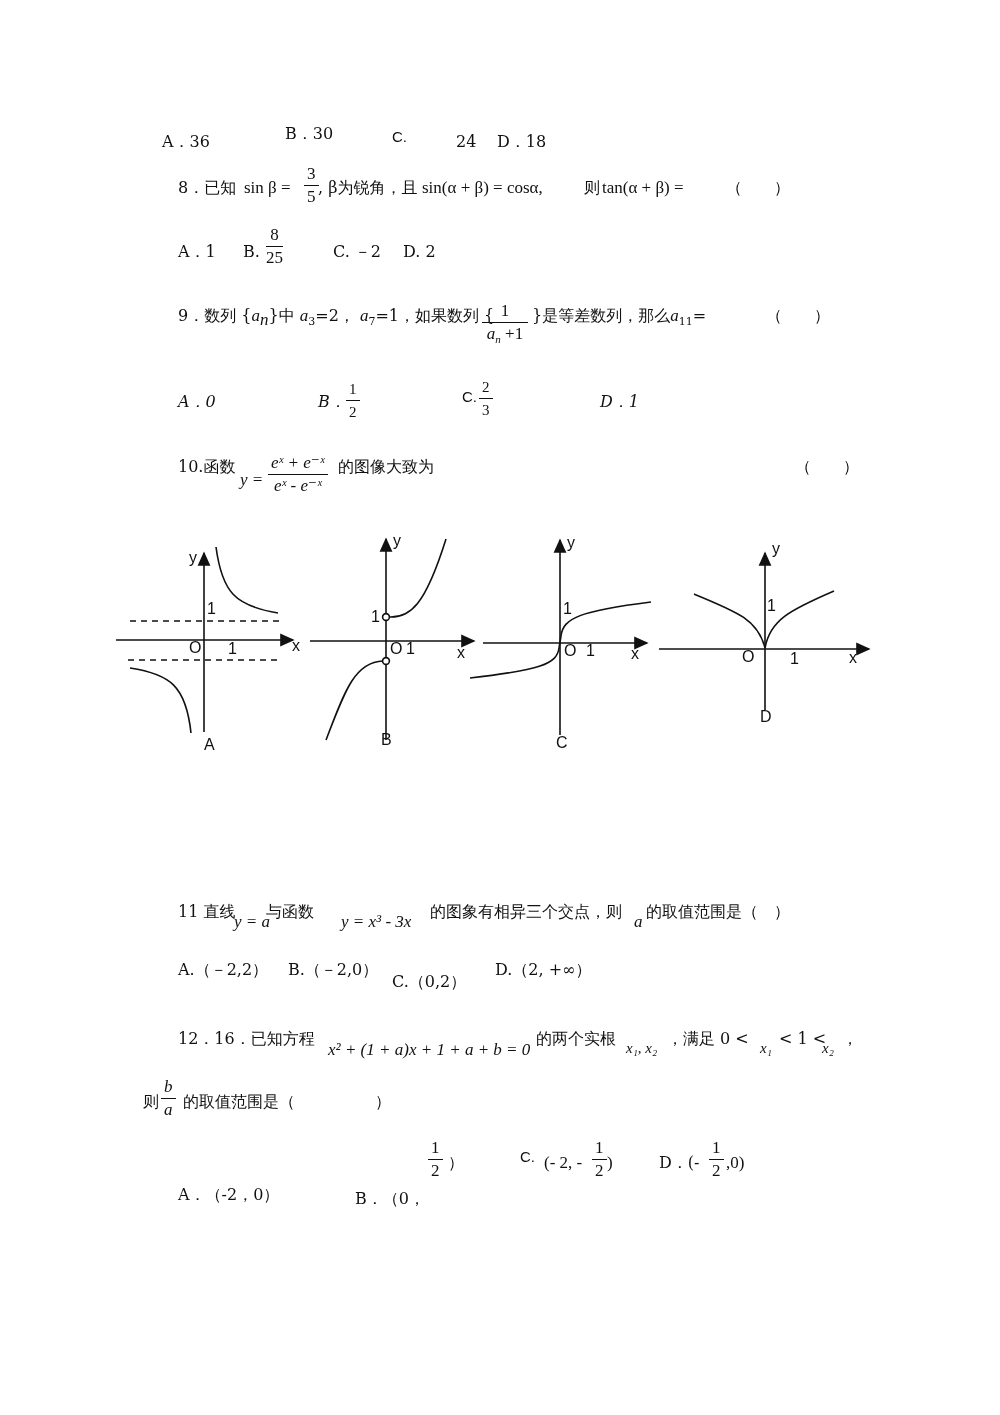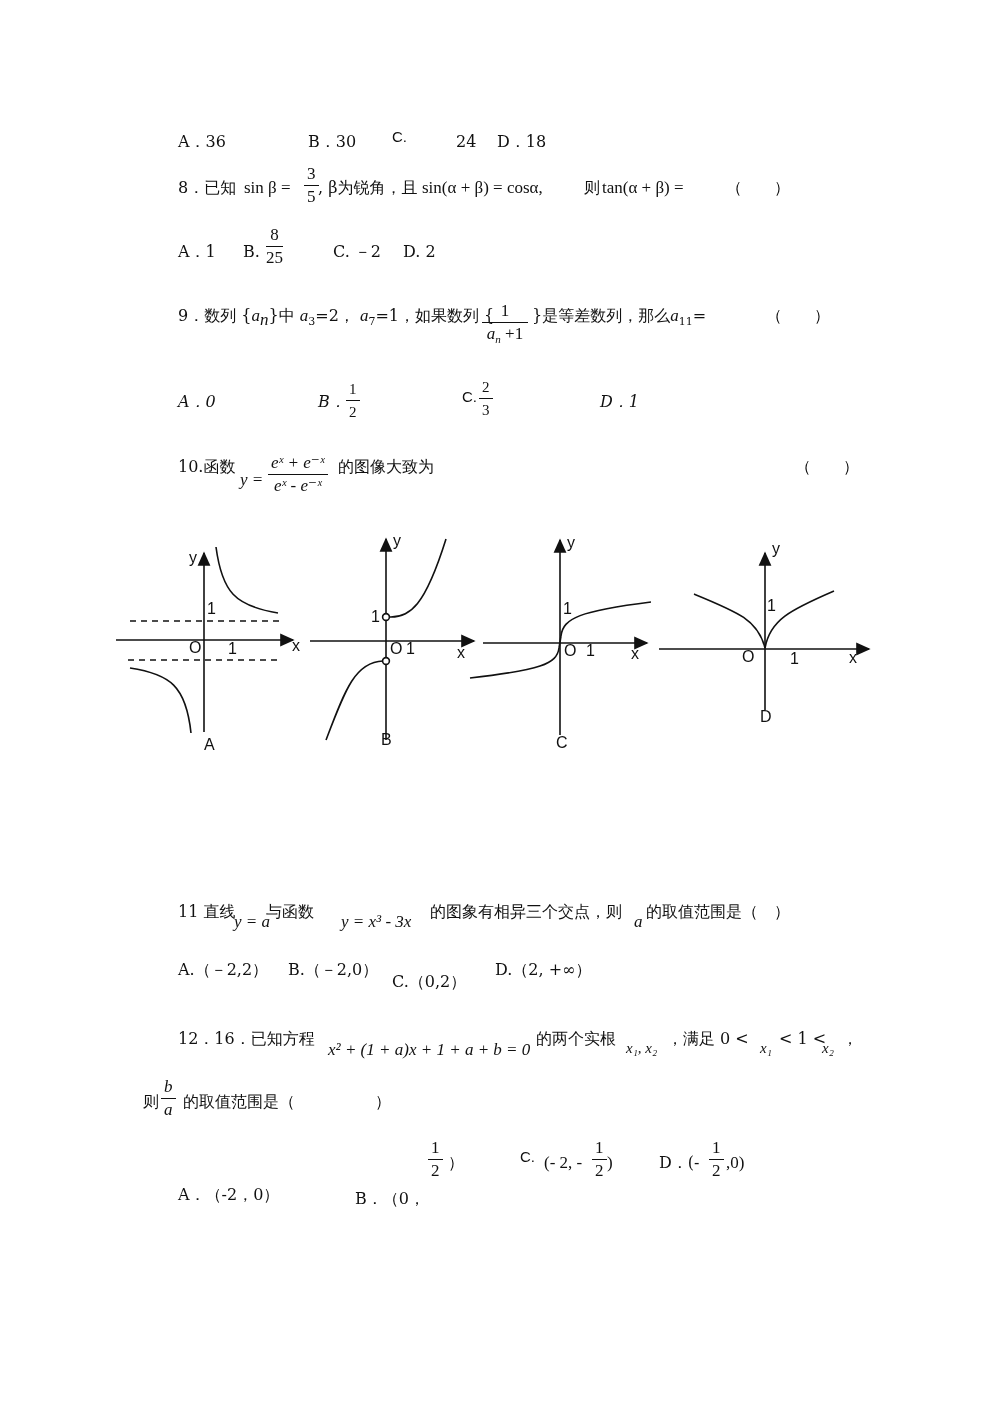--- a/index.html
+++ b/index.html
@@ -13,22 +13,22 @@
   .frac .num { display:block; border-bottom:1.4px solid #111; padding:0 3px; line-height:22px; }
   .frac .den { display:block; line-height:22px; }
   .sans { font-family: "Liberation Sans", "DejaVu Sans", sans-serif; }
   sub, sup { font-size:11px; }
   svg text { font-family: "Liberation Sans", "DejaVu Sans", sans-serif; font-size:16px; fill:#111; }
 </style>
 </head>
 <body>
 
 <div>
-  <span class="abs t" style="left:178px;top:132px;">A．36</span>
-  <span class="abs t" style="left:285px;top:132px;margin-left:23px;">B．30</span>
+  <span class="abs t" style="left:162px;top:132px;">A．36</span>
+  <span class="abs t" style="left:285px;top:124px;">B．30</span>
   <span class="abs t sans" style="left:392px;top:128px;font-size:15px;">C.</span>
   <span class="abs t" style="left:408px;top:132px;margin-left:48px;">24</span>
   <span class="abs t" style="left:497px;top:132px;">D．18</span>
 </div>
 
 <div>
   <span class="abs t" style="left:178px;top:178px;">8．已知</span>
   <span class="abs n" style="left:244px;top:178px;">sin β =</span>
   <span class="abs n frac" style="left:304px;top:163px;">
     <span class="num">3</span>

